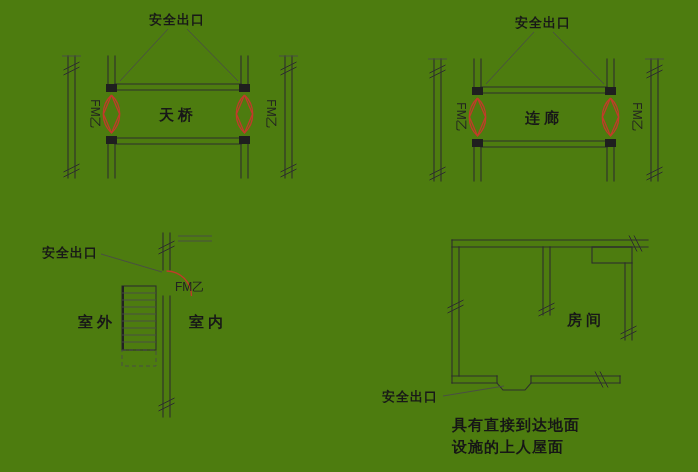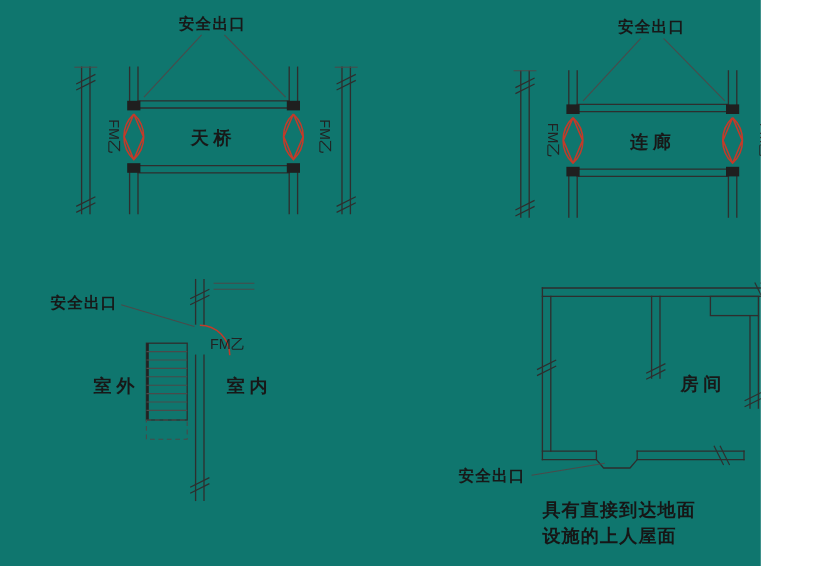--- a/index.html
+++ b/index.html
@@ -1,16 +1,16 @@
 <!DOCTYPE html>
 <html><head>
 <meta charset="utf-8">
 <style>
   html,body{margin:0;padding:0;background:#ffffff;}
-  .canvas{position:relative;width:634px;height:472px;background:#0f766e;overflow:hidden;}
+  .canvas{position:relative;width:698px;height:472px;background:#4d7c0f;overflow:hidden;}
   svg{display:block;}
   svg text{font-family:"Liberation Sans","DejaVu Sans",sans-serif;}
   .ln{stroke:#2e2e2e;stroke-width:1.1;fill:none;stroke-linecap:square;}
   .thin{stroke:#4a4a4a;stroke-width:0.9;fill:none;}
   .thick{stroke:#222;stroke-width:2;fill:none;}
   .dash{stroke:#4a4a4a;stroke-width:0.9;fill:none;stroke-dasharray:4 3;}
   .red{stroke:#c23b2a;stroke-width:1.3;fill:none;}
   .jamb{fill:#1f1f1f;stroke:none;}
   #bkv line{stroke:#2e2e2e;stroke-width:1;}
   .t-label{font-size:13px;font-weight:bold;fill:#181818;letter-spacing:1px;}

